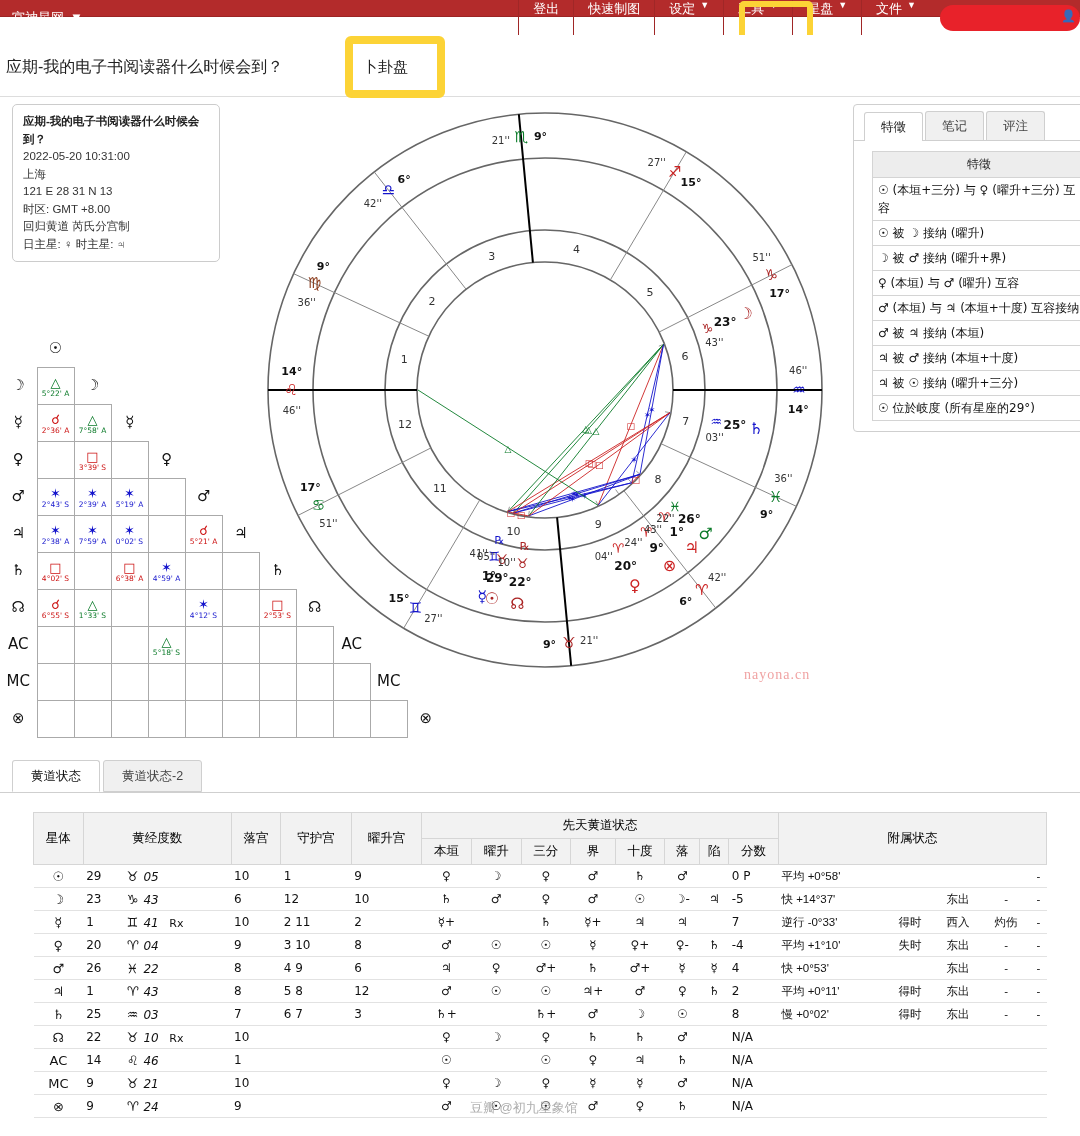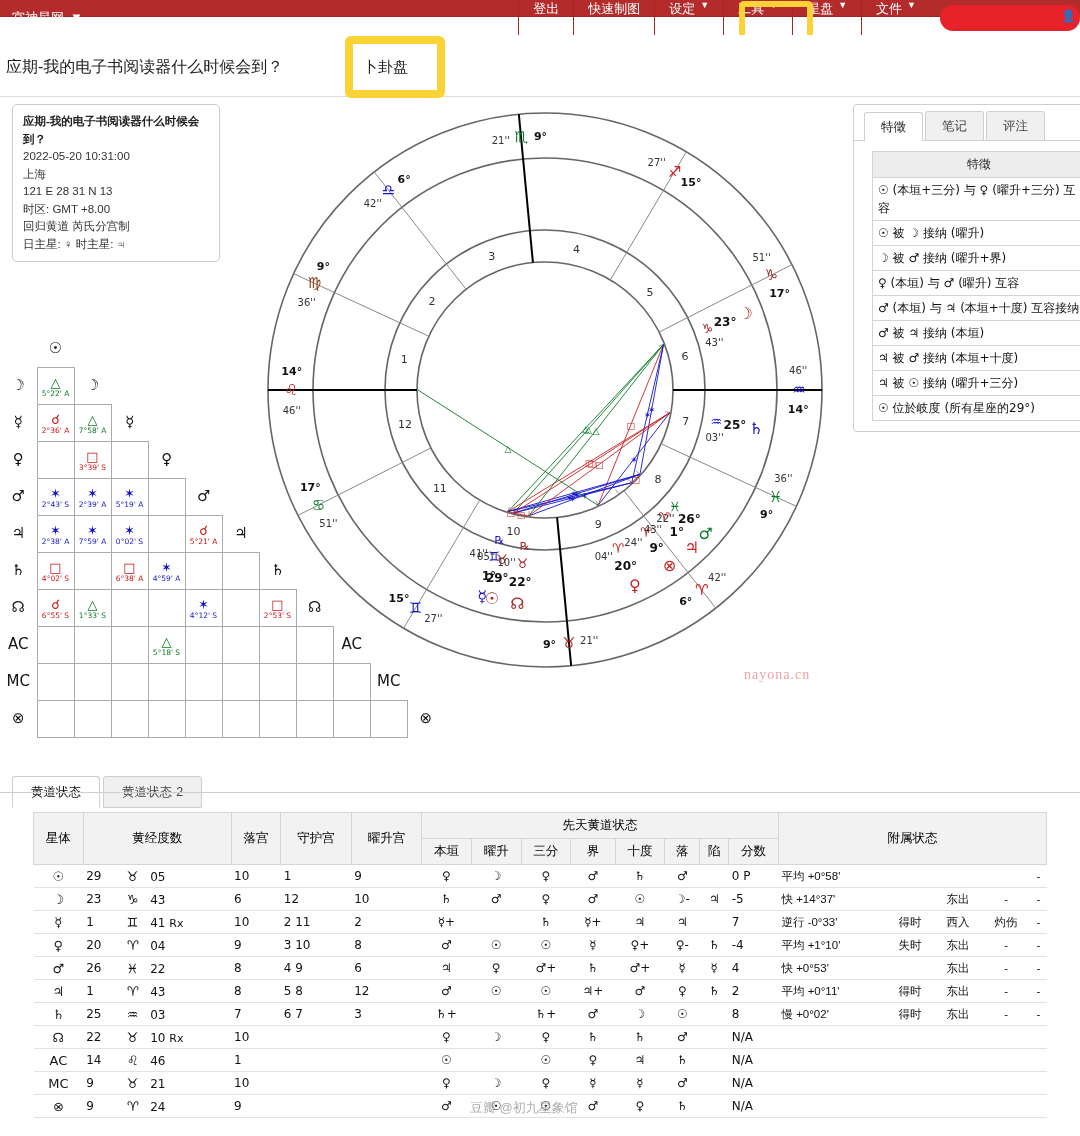--- a/index.html
+++ b/index.html
@@ -127,21 +127,21 @@
     background: #ededed; text-align: center; font-size: 12px;
     padding: 4px 0; border-bottom: 1px solid #d4d4d4; color: #222;
   }
   .rtable .rtr {
     font-size: 12px; padding: 3px 5px; border-bottom: 1px solid #d4d4d4;
     color: #111; line-height: 18px;
     font-family: "DejaVu Sans", sans-serif;
   }
 
   
-  .btabs { position: absolute; left: 12px; top: 776px; display: flex; justify-content: center; }
+  .btabs { position: absolute; left: 12px; top: 760px; display: flex; justify-content: center; }
   .btab {
     font-size: 12.5px; padding: 7px 18px 6px 18px;
     border: 1px solid #cfcfcf; background: #f0f0f0;
     color: #444; margin-right: 3px; border-radius: 3px 3px 0 0;
   }
   .btab.active { background: #fff; color: #111; border-bottom-color: #fff; }
   .bdiv { position: absolute; left: 0; top: 792px; width: 1080px; border-top: 1px solid #cfcfcf; }
 
   .dtable {
     position: absolute; left: 33px; top: 812px;
@@ -157,21 +157,21 @@
   .dtable td {
     border-top: 1px solid #e2e2e2; border-bottom: 1px solid #e2e2e2;
     padding: 3px 3px; height: 23px; vertical-align: middle;
   }
   .dtable td.sym { text-align: center; font-size: 13px; }
   .dtable td.num { text-align: left; padding-right: 3px; }
   .dtable td.lt  { text-align: left; }
   .dtable td.ctr { text-align: center; }
   .deg-cell { white-space: nowrap; }
   .deg-cell .s { display:inline-block; width: 22px; text-align: center; font-size: 13px; }
-  .deg-cell .m { display:inline-block; width: 22px; text-align: right; }
+  .deg-cell .m { display:inline-block; width: 22px; text-align: left; font-style: italic; }
   .deg-cell .rx { font-size: 11px; }
   .attach { font-size: 11.5px; font-family: "Liberation Sans", sans-serif; }
   .bw-mark {
     position: absolute; left: 470px; top: 1099px;
     font-size: 13px; color: #6b6b6b; opacity: .55;
     font-family: Liberation Sans, sans-serif; white-space: nowrap;
   }
 </style>
 </head>
 <body>

